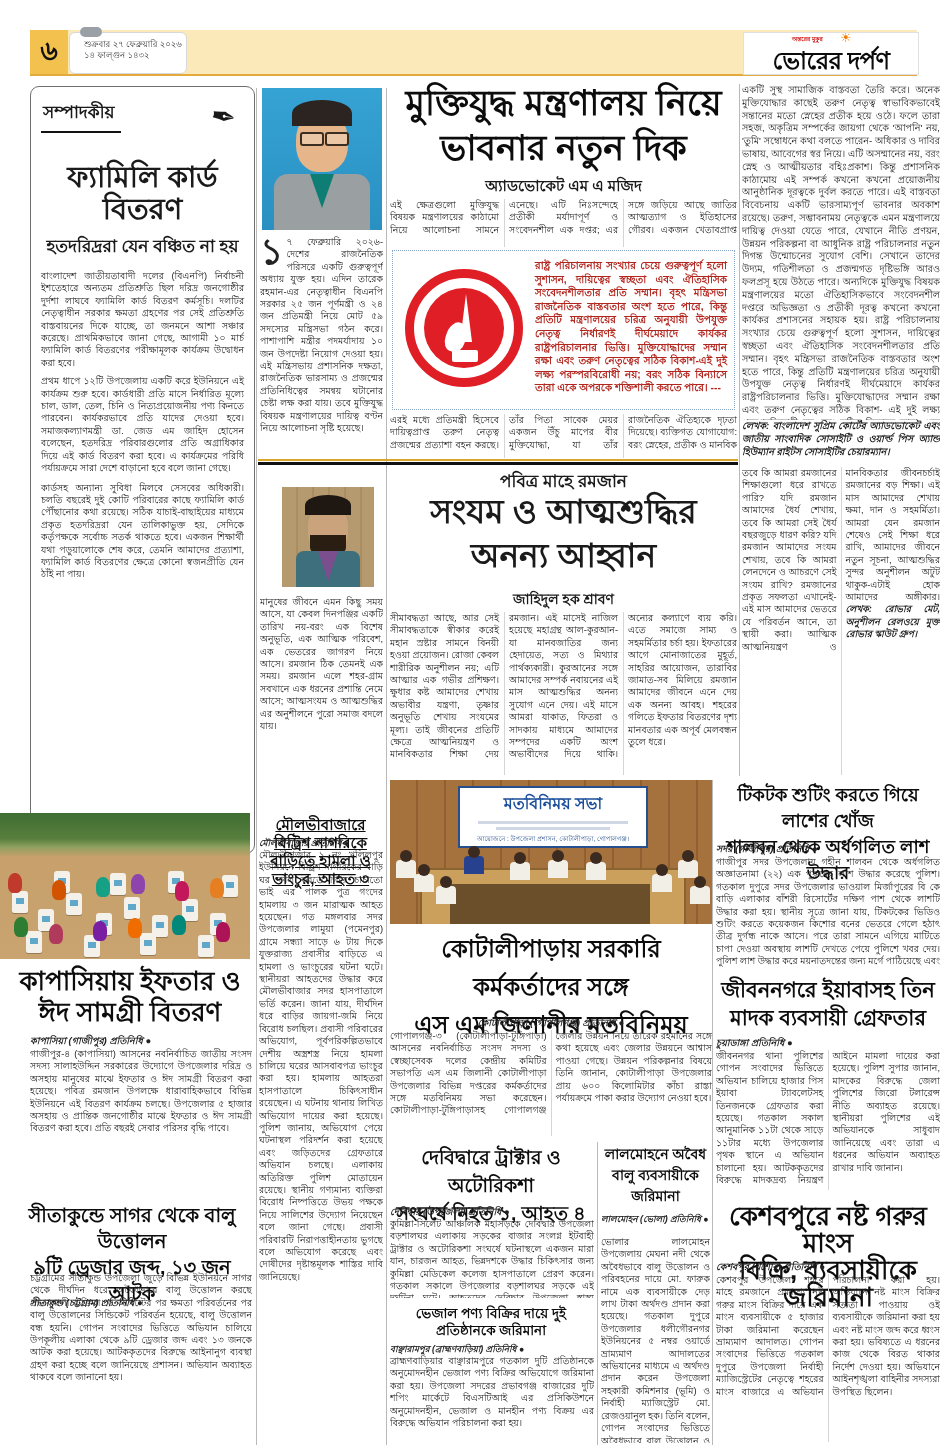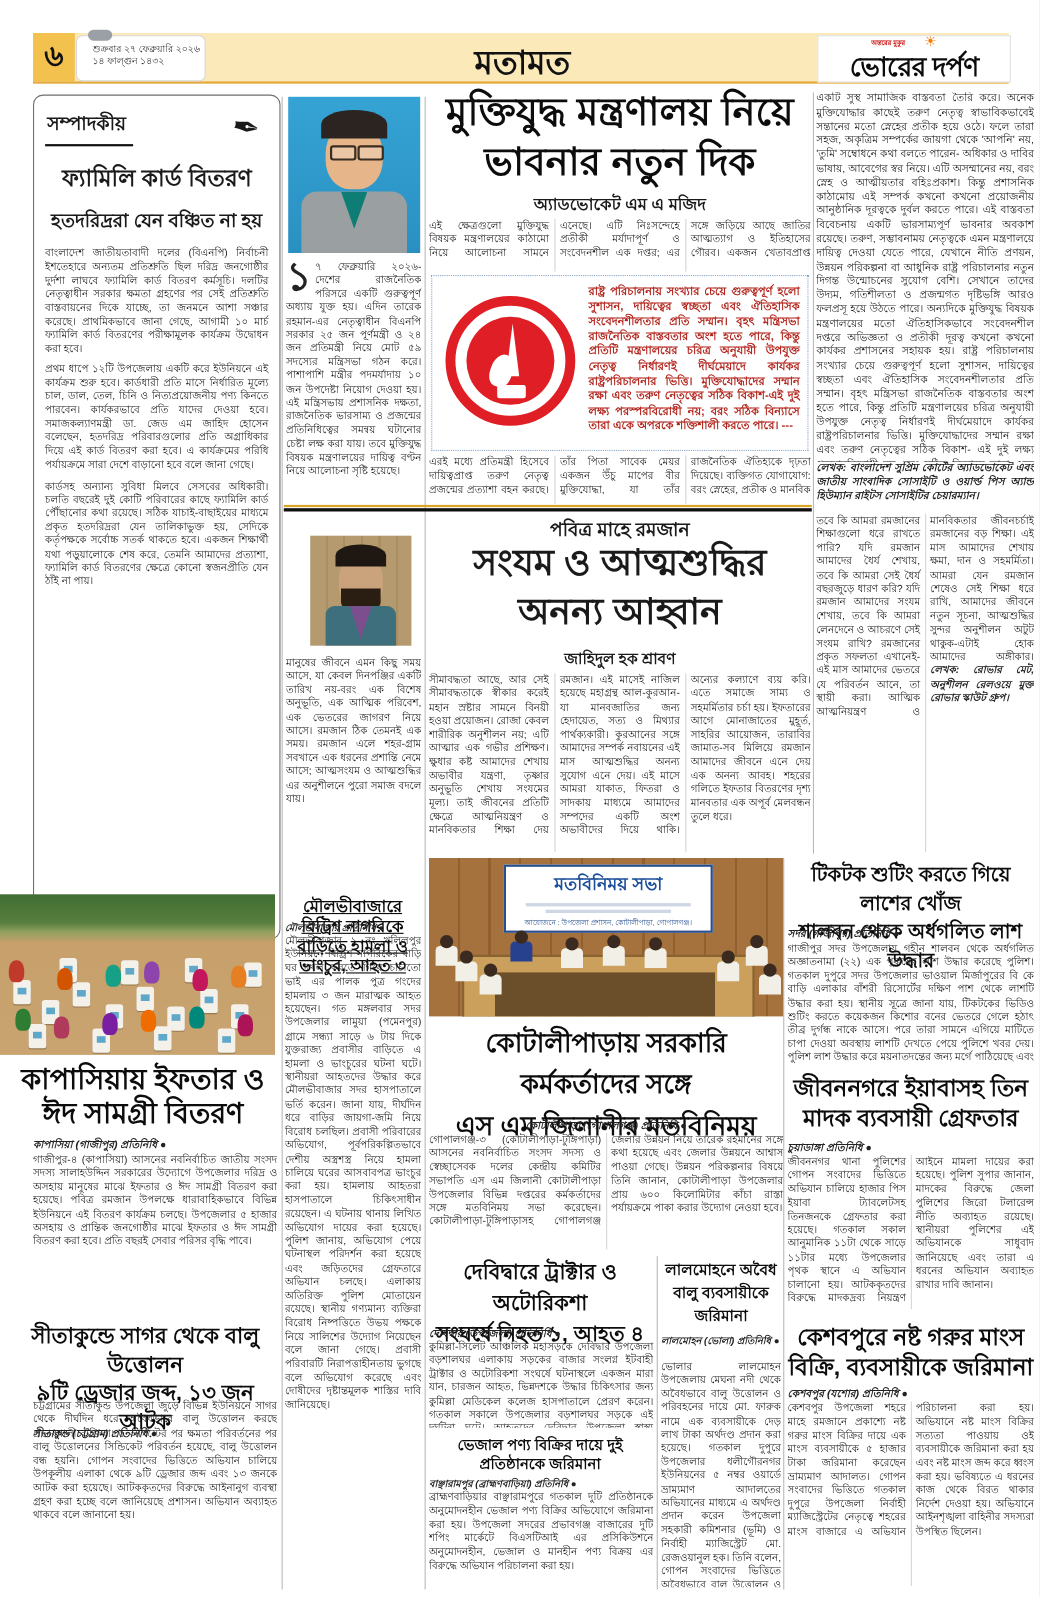--- a/index.html
+++ b/index.html
@@ -20,21 +20,21 @@
   .mast-sun{position:absolute;left:96px;top:-3px;font-size:13px;color:#f57c00;}
   
   .vline{width:1px;background:#b9b9b9;}
   .rule-gold{left:258px;top:459px;width:480px;height:2px;background:#d9a62a;}
   .rule-black{left:258px;top:462px;width:480px;height:3px;background:#111;}
   
   .edbox{left:30px;top:86px;width:225px;height:768px;border:1.5px solid #6f6f6f;border-radius:9px;
          padding:10px 10px;box-sizing:border-box;overflow:hidden;}
   .edlabel{display:inline-block;font-size:17px;font-weight:800;border-bottom:2px solid #111;padding:2px 6px 4px 2px;}
   .edpen{position:absolute;right:18px;top:12px;font-size:30px;transform:rotate(10deg);}
-  .edtitle{margin-top:14px;text-align:center;font-size:21px;font-weight:800;line-height:32px;}
+  .edtitle{margin-top:28px;text-align:center;font-size:29px;font-weight:800;line-height:32px;}
   .edsub{margin-top:8px;text-align:center;font-size:17px;font-weight:700;}
   .body-sm{font-size:9.3px;line-height:12.4px;text-align:justify;color:#222;}
   .edquote-wrap{display:flex;gap:8px;margin-top:6px;}
   .edquote{width:96px;border-top:2px solid #2e6da4;border-bottom:2px solid #2e6da4;padding:10px 0;
            font-size:14.5px;line-height:22px;color:#111;}
   .edside{flex:1;}
   
   .photo{overflow:hidden;}
   .photo1{left:262px;top:88px;width:120px;height:142px;background:linear-gradient(#35a3d4,#2a90c2);}
   .photo2{left:282px;top:487px;width:92px;height:100px;background:repeating-linear-gradient(90deg,#b49a6e 0 14px,#a98e60 14px 16px);}
@@ -97,21 +97,20 @@
 
   <div class="abs band"></div>
   <div class="abs pagebox">
       <span>৬</span>
     </div>
   <div class="abs datebox">
     <div>শুক্রবার ২৭ ফেব্রুয়ারি ২০২৬</div>
     <div>১৪ ফাল্গুন ১৪৩২</div>
   </div>
   <div class="abs datepill"></div>
-  <div class="abs section-title">মতামত</div>
   <div class="abs mastbox">
     <span class="mast-tag">অন্তরের মুকুর</span>
     <span class="mast-sun">☀</span>
     <div class="mast-name">ভোরের দর্পণ</div>
   </div>
 
   <div class="abs vline" style="left:256px;top:88px;height:1357px;"></div>
   <div class="abs vline" style="left:386px;top:88px;height:1357px;"></div>
   <div class="abs vline" style="left:739px;top:84px;height:692px;"></div>
   <div class="abs vline" style="left:712px;top:780px;height:665px;"></div>
@@ -341,20 +340,20 @@
   <div class="nby" style="left:716px;top:842px;width:224px;">সদর (গাজীপুর) প্রতিনিধি ●</div>
   <div class="nbody" style="left:716px;top:856px;width:224px;height:112px;">গাজীপুর সদর উপজেলায় গহীন শালবন থেকে অর্ধগলিত অজ্ঞাতনামা (২২) এক পুরুষের লাশ উদ্ধার করেছে পুলিশ। গতকাল দুপুরে সদর উপজেলার ভাওয়াল মির্জাপুরের বি কে বাড়ি এলাকার বাঁশরী রিসোর্টের দক্ষিণ পাশ থেকে লাশটি উদ্ধার করা হয়। স্থানীয় সূত্রে জানা যায়, টিকটকের ভিডিও শুটিং করতে কয়েকজন কিশোর বনের ভেতরে গেলে হঠাৎ তীব্র দুর্গন্ধ নাকে আসে। পরে তারা সামনে এগিয়ে মাটিতে চাপা দেওয়া অবস্থায় লাশটি দেখতে পেয়ে পুলিশে খবর দেয়। পুলিশ লাশ উদ্ধার করে ময়নাতদন্তের জন্য মর্গে পাঠিয়েছে এবং ঘটনাস্থল পরিদর্শন করেছে।</div>
 
   <div class="nh" style="left:715px;top:976px;width:226px;font-size:21px;line-height:28px;">
     <div>জীবননগরে ইয়াবাসহ তিন</div>
     <div>মাদক ব্যবসায়ী গ্রেফতার</div>
   </div>
   <div class="nby" style="left:716px;top:1036px;width:224px;">চুয়াডাঙ্গা প্রতিনিধি ●</div>
   <div class="nbody cols2" style="left:716px;top:1050px;width:224px;height:140px;">জীবননগর থানা পুলিশের গোপন সংবাদের ভিত্তিতে অভিযান চালিয়ে হাজার পিস ইয়াবা ট্যাবলেটসহ তিনজনকে গ্রেফতার করা হয়েছে। গতকাল সকাল আনুমানিক ১১টা থেকে সাড়ে ১১টার মধ্যে উপজেলার পৃথক স্থানে এ অভিযান চালানো হয়। আটককৃতদের বিরুদ্ধে মাদকদ্রব্য নিয়ন্ত্রণ আইনে মামলা দায়ের করা হয়েছে। পুলিশ সুপার জানান, মাদকের বিরুদ্ধে জেলা পুলিশের জিরো টলারেন্স নীতি অব্যাহত রয়েছে। স্থানীয়রা পুলিশের এই অভিযানকে সাধুবাদ জানিয়েছে এবং তারা এ ধরনের অভিযান অব্যাহত রাখার দাবি জানান।</div>
 
-  <div class="nh" style="left:715px;top:1203px;width:226px;font-size:21px;line-height:27px;">
+  <div class="nh" style="left:715px;top:1203px;width:226px;font-size:26px;line-height:27px;">
     <div>কেশবপুরে নষ্ট গরুর মাংস</div>
     <div>বিক্রি, ব্যবসায়ীকে জরিমানা</div>
   </div>
   <div class="nby" style="left:716px;top:1260px;width:224px;">কেশবপুর (যশোর) প্রতিনিধি ●</div>
   <div class="nbody cols2" style="left:716px;top:1274px;width:224px;height:168px;">কেশবপুর উপজেলা শহরে মাহে রমজানে প্রকাশ্যে নষ্ট গরুর মাংস বিক্রির দায়ে এক মাংস ব্যবসায়ীকে ৫ হাজার টাকা জরিমানা করেছেন ভ্রাম্যমাণ আদালত। গোপন সংবাদের ভিত্তিতে গতকাল দুপুরে উপজেলা নির্বাহী ম্যাজিস্ট্রেটের নেতৃত্বে শহরের মাংস বাজারে এ অভিযান পরিচালনা করা হয়। অভিযানে নষ্ট মাংস বিক্রির সত্যতা পাওয়ায় ওই ব্যবসায়ীকে জরিমানা করা হয় এবং নষ্ট মাংস জব্দ করে ধ্বংস করা হয়। ভবিষ্যতে এ ধরনের কাজ থেকে বিরত থাকার নির্দেশ দেওয়া হয়। অভিযানে আইনশৃঙ্খলা বাহিনীর সদস্যরা উপস্থিত ছিলেন।</div>
 
 </div>
 
 </body></html>

